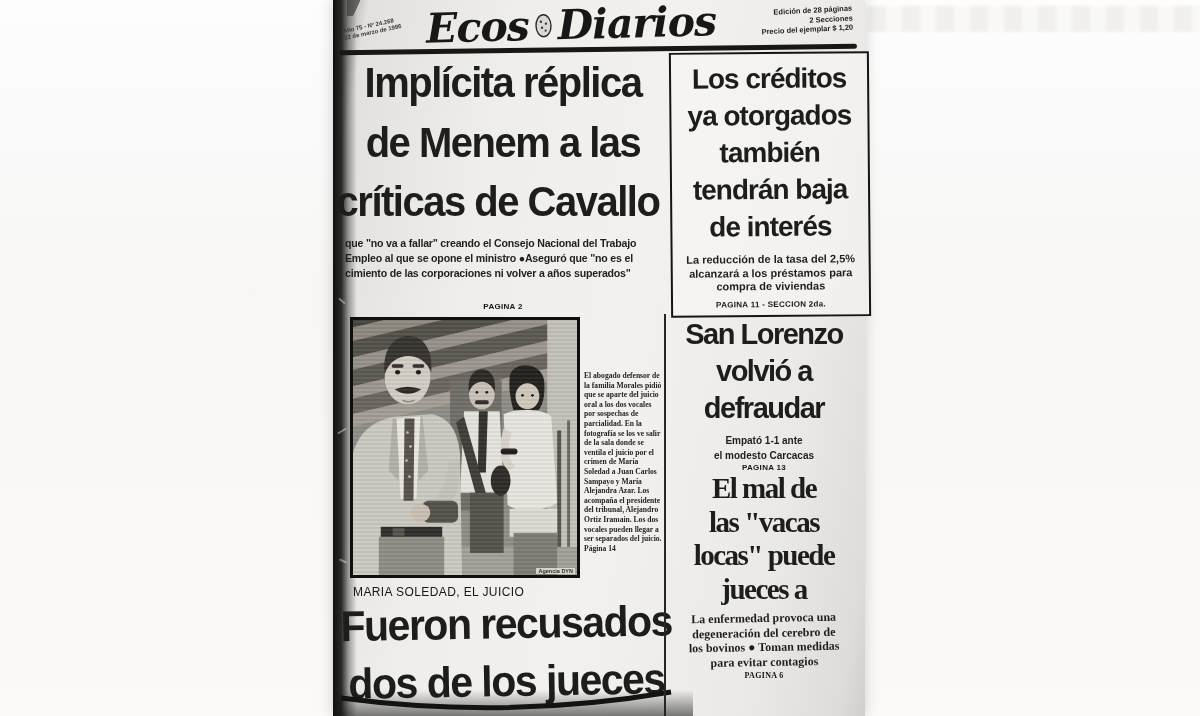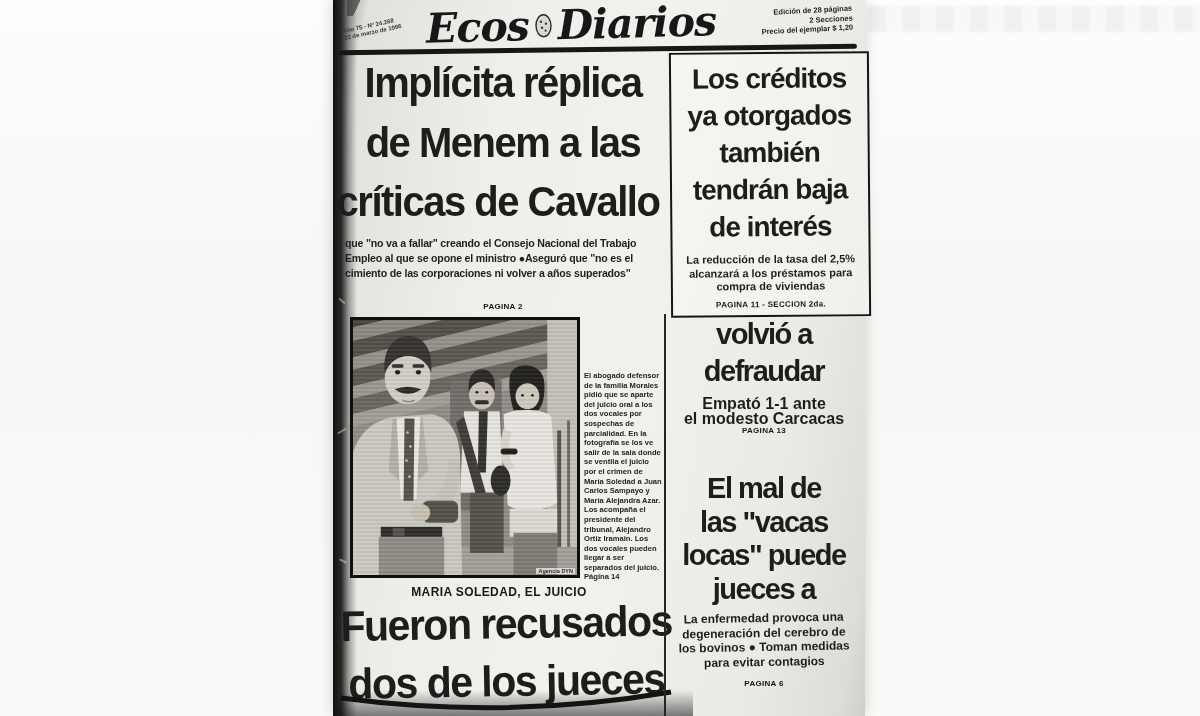--- a/index.html
+++ b/index.html
@@ -64,43 +64,43 @@
     position:absolute; left:17px; top:317px; width:230px; height:261px;
     border:3px solid #0f0f0e; background:#8f8d88; overflow:hidden;
   }
   .photo-frame svg{ display:block; width:100%; height:100%; }
   .photo-grain{ position:absolute; inset:0;
     background:repeating-linear-gradient(0deg,rgba(255,255,255,.05) 0 2px,rgba(0,0,0,.05) 2px 4px); }
   .photo-credit{ position:absolute; right:2px; bottom:1px; font-size:5.5px; font-weight:700;
     color:#2e2d2b; background:rgba(235,233,228,.8); padding:0 2px; }
   .side-text{
     position:absolute; left:251px; top:371px; width:78px; font-size:7.6px; font-weight:700;
-    line-height:9.6px; color:#242422; text-align:left;
-  }
-  .photo-caption{ position:absolute; left:4px; top:585px; width:324px; text-align:center;
-    font-size:12px; font-weight:700; letter-spacing:.4px; color:#181817; }
+    line-height:9.6px; color:#242422; text-align:left;font-family:Liberation Serif, serif;
+  }
+  .photo-caption{ position:absolute; left:20px; top:585px; width:324px; 
+    font-size:12px; font-weight:400; letter-spacing:.4px; color:#181817; }
 
   
   .bottom-headline{ position:absolute; left:8px; top:598px; width:330px; text-align:center;
     font-size:41px; line-height:55px; transform:rotate(-1deg) scaleY(1.05); white-space:nowrap; }
   .bottom-curve{ position:absolute; left:4px; top:686px; width:336px; height:30px; }
 
   
   .right-col{ position:absolute; left:337px; top:52px; width:200px; }
   .credit-box{
     border:2px solid #141413; background:rgba(248,247,244,.6);
     padding:6px 4px 6px; text-align:center; transform:rotate(-.5deg);
   }
   .box-headline{ font-size:28px; line-height:37px; letter-spacing:-1px; }
   .box-deck{ margin-top:8px; font-size:11px; font-weight:700; line-height:13.5px; color:#1f1f1e; }
   .box-ref{ margin-top:6px; }
   .sl-block{ position:absolute; left:0; top:264px; width:188px; text-align:center; }
   .sl-headline{ font-size:29px; line-height:37px; }
-  .sl-deck{ margin-top:6px; font-size:16px; font-weight:700; line-height:15px; color:#1e1e1d; }
-  .mc-block{ position:absolute; left:0; top:420px; width:188px; text-align:center; }
+  .sl-deck{ margin-top:6px; font-size:10px; font-weight:700; line-height:15px; color:#1e1e1d; }
+  .mc-block{ position:absolute; left:0; top:420px; width:188px; text-align:center;font-family:Liberation Serif, serif; }
   .mc-headline{ font-size:29px; line-height:33.5px; }
   .mc-deck{ margin-top:5px; font-size:12px; font-weight:700; line-height:14.5px;
     color:#1e1e1d; transform:rotate(-1deg); }
 
   .corner-scrap{ position:absolute; left:14px; top:0; width:26px; height:16px;
     background:linear-gradient(115deg,#3c3b39 0 40%,rgba(0,0,0,0) 41%); opacity:.7; }
 </style>
 </head>
 <body>
 
@@ -253,20 +253,21 @@
       <div class="box-deck">
         <div>La reducción de la tasa del 2,5%</div>
         <div>alcanzará a los préstamos para</div>
         <div>compra de viviendas</div>
       </div>
       <div class="page-ref box-ref">PAGINA 11 - SECCION 2da.</div>
     </div>
 
     <div class="sl-block">
       <div class="hl sl-headline">
+        <div>San Lorenzo</div>
         <div>volvió a</div>
         <div>defraudar</div>
       </div>
       <div class="sl-deck">
         <div>Empató 1-1 ante</div>
         <div>el modesto Carcacas</div>
       </div>
       <div class="page-ref" style="margin-top:0">PAGINA 13</div>
     </div>
 
@@ -276,17 +277,17 @@
         <div>las "vacas</div>
         <div>locas" puede</div>
         <div>jueces a</div>
       </div>
       <div class="mc-deck">
         <div>La enfermedad provoca una</div>
         <div>degeneración del cerebro de</div>
         <div>los bovinos ● Toman medidas</div>
         <div>para evitar contagios</div>
       </div>
-      <div class="page-ref" style="margin-top:10px">PAGINA 6</div>
+      <div class="page-ref" style="margin-top:2px">PAGINA 6</div>
     </div>
 
   </div>
 </div>
 
 </body></html>

